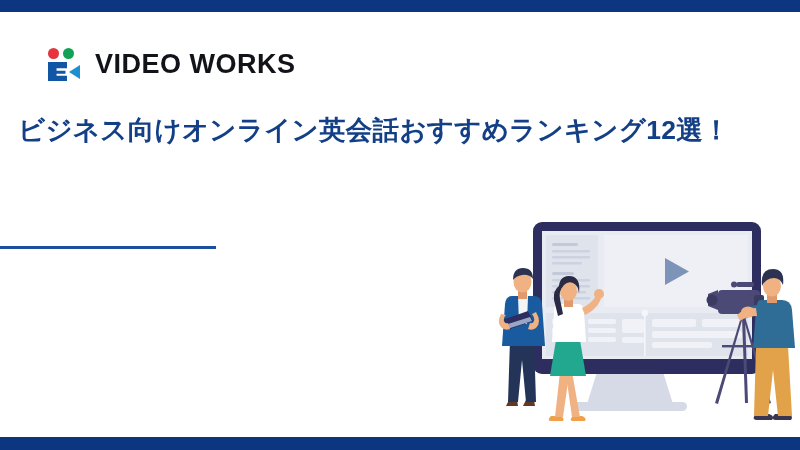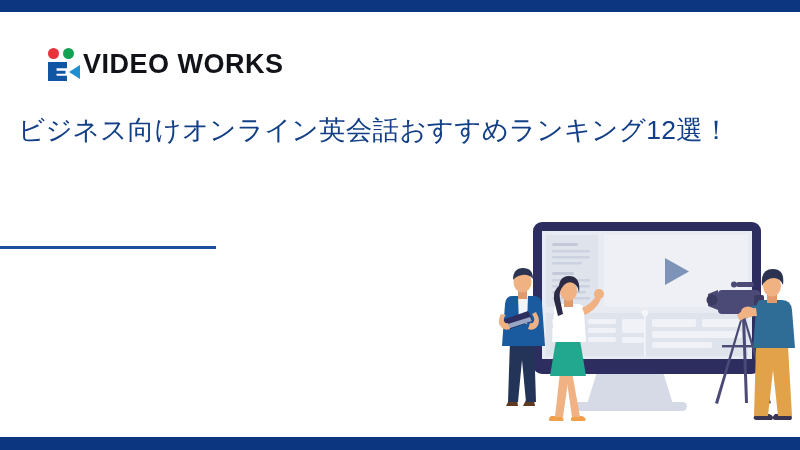--- a/index.html
+++ b/index.html
@@ -22,21 +22,21 @@
     background:#0c3680;
   }
   .band-bottom{
     position:absolute;left:0;top:437px;width:800px;height:13px;
     background:#0c3680;
   }
 
   
   .logo{
     position:absolute;left:46px;top:48px;
-    display:flex;align-items:center;gap:1px;text-align:center;
+    display:flex;align-items:center;gap:13px;text-align:center;
   }
   .logo-mark{
     position:relative;width:36px;height:33px;
   }
   .dot{position:absolute;width:11px;height:11px;border-radius:50%;top:0;}
   .dot-red{left:2px;background:#e8323c;}
   .dot-green{left:17px;background:#13a254;}
   .mark-body{
     position:absolute;left:2px;top:14px;width:19px;height:19px;
     background:#1156a5;
@@ -53,21 +53,21 @@
     font-size:27px;font-weight:bold;letter-spacing:0.5px;
     color:#111318;white-space:nowrap;
   }
 
   
   .headline{
     position:absolute;left:18px;top:110px;
     width:560px;
     color:#133f86;
     font-size:26.5px;
-    font-weight:normal;
+    font-weight:bold;
     line-height:1.58;
     letter-spacing:0.3px;
   }
   .headline-line{display:block;white-space:nowrap;}
 
   .rule{
     position:absolute;left:0;top:246px;width:216px;height:3px;
     background:#1d4f9e;
   }
 

